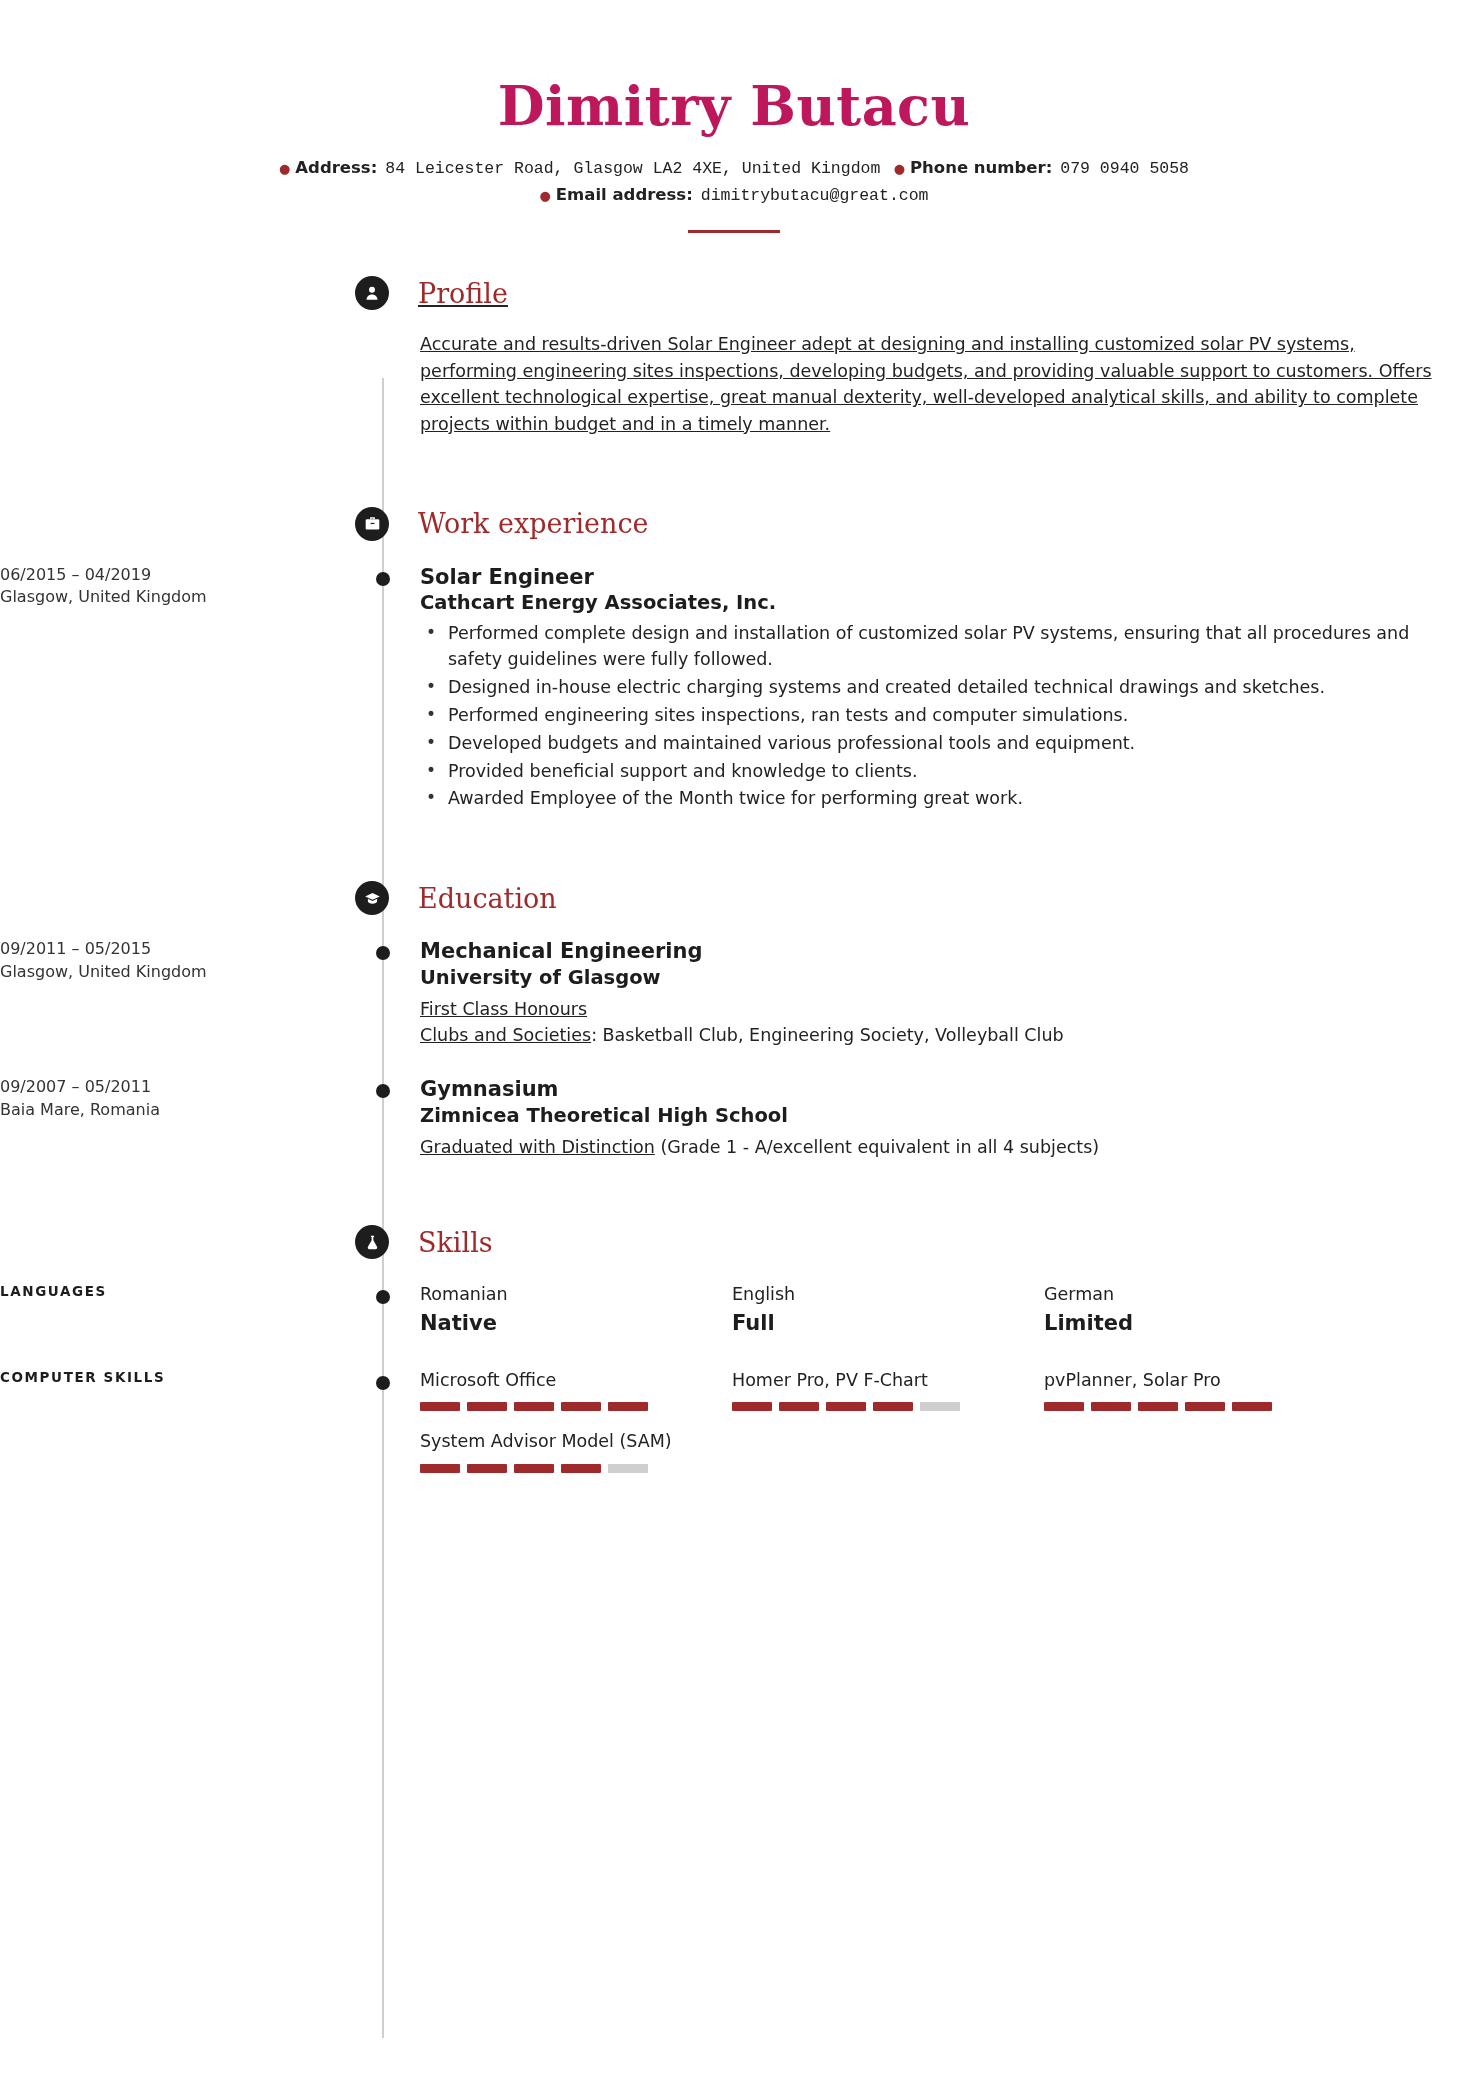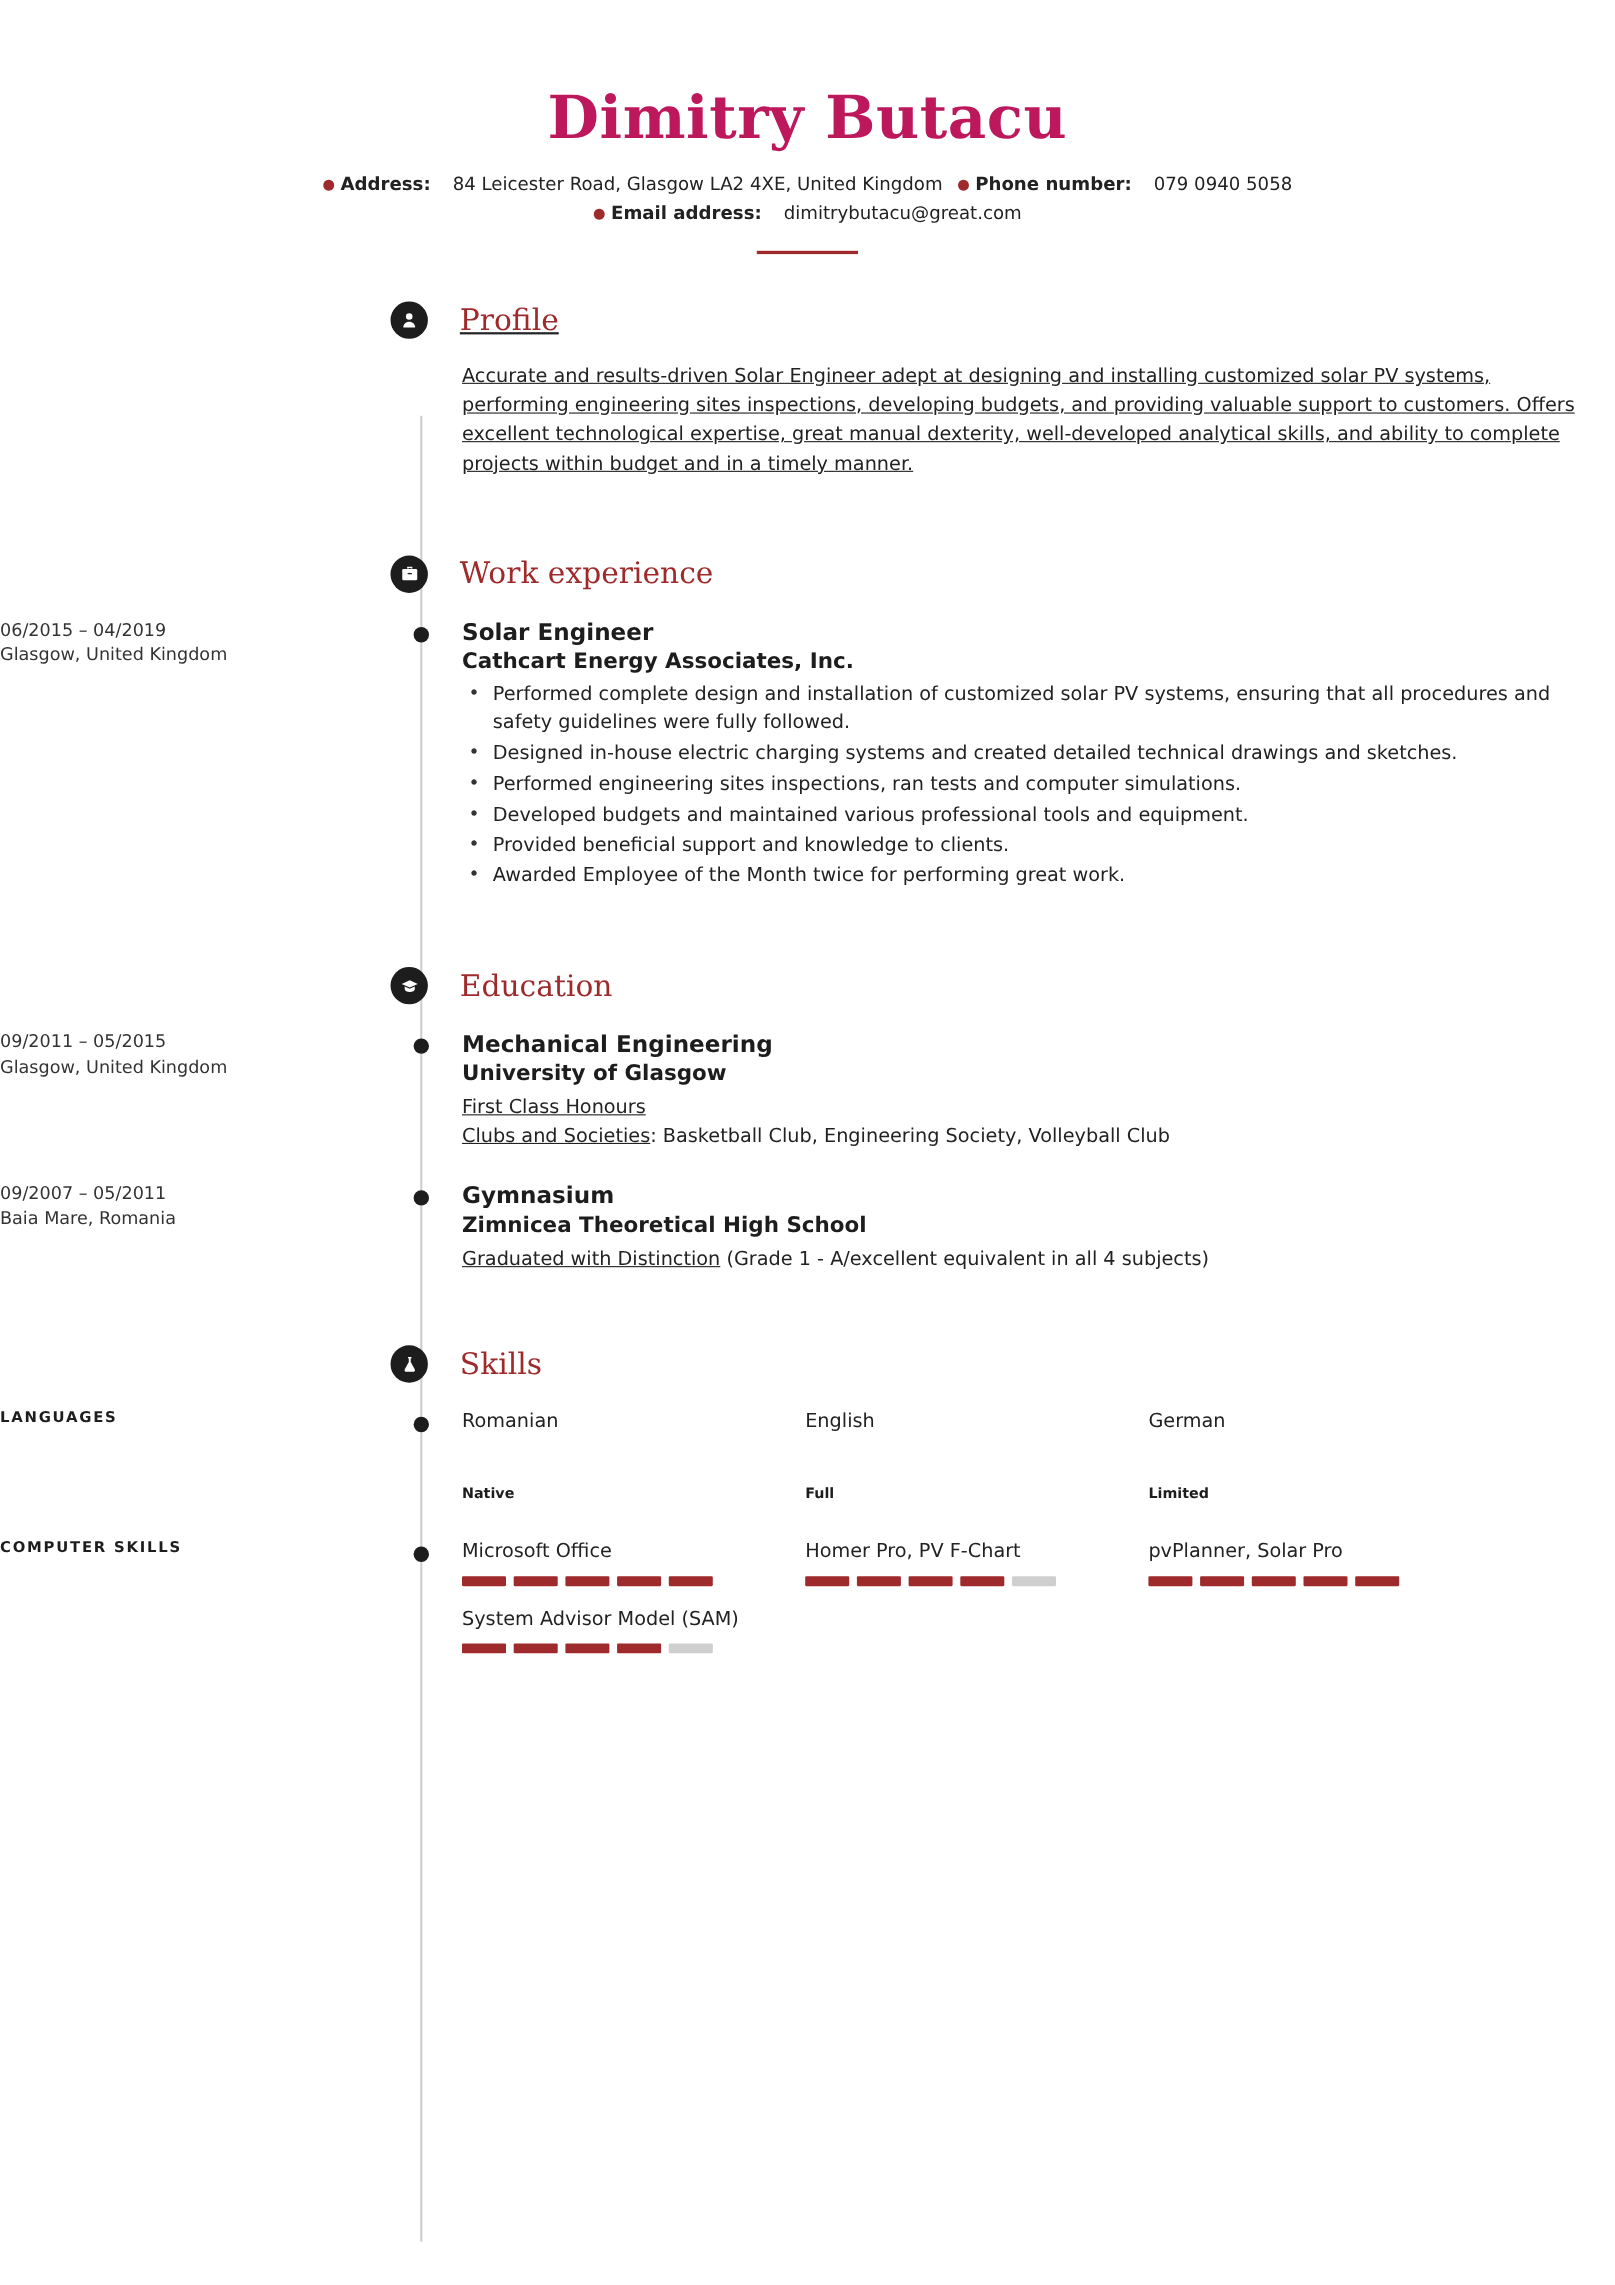--- a/index.html
+++ b/index.html
@@ -31,21 +31,21 @@
     color:#222;
     line-height:1.62;
   }
   .contact-line .dot {
     color:#9e2a2b;
     font-size:13px;
     vertical-align:middle;
     margin:0 5px 0 0;
   }
   .contact-line b { font-weight:700; }
-  .contact-line .val { margin-left:20px; }
+  .contact-line .val { margin-left:8px;font-family:Liberation Mono, monospace; }
   .rule {
     width:92px; height:3px; background:#9e2a2b;
     margin:20px auto 0 auto;
   }
 
   
   .timeline {
     position:absolute;
     left:382px; top:300px;
     width:2px; height:1660px;
@@ -165,25 +165,24 @@
   .skill-cell {
     width:312px;
     padding-right:24px;
   }
   .skill-name {
     font-size:17.5px;
     color:#222;
     line-height:1.45;
   }
   .skill-level {
-    font-size:13px;
+    font-size:21px;
     font-weight:700;
     color:#1d1d1d;
     line-height:1.45;
-    margin-top:44px;
   }
   .bars { display:flex; gap:7px; margin-top:9px; }
   .bar { width:40px; height:9px; background:#cfcfcf; border-radius:1px; }
   .bar.on { background:#9e2a2b; }
 </style>
 </head>
 <body>
 
 <div class="page">
 

